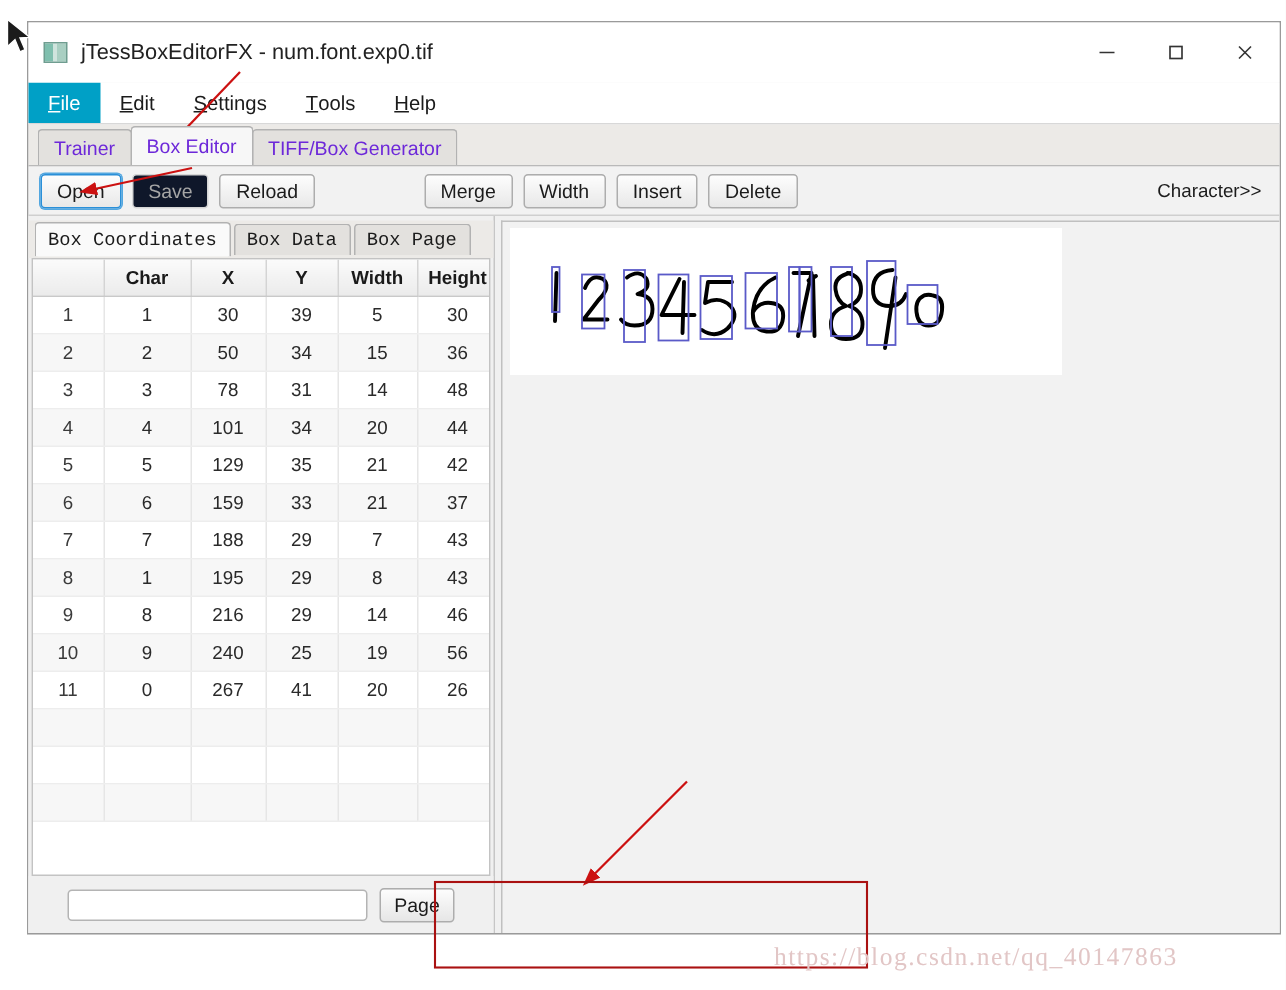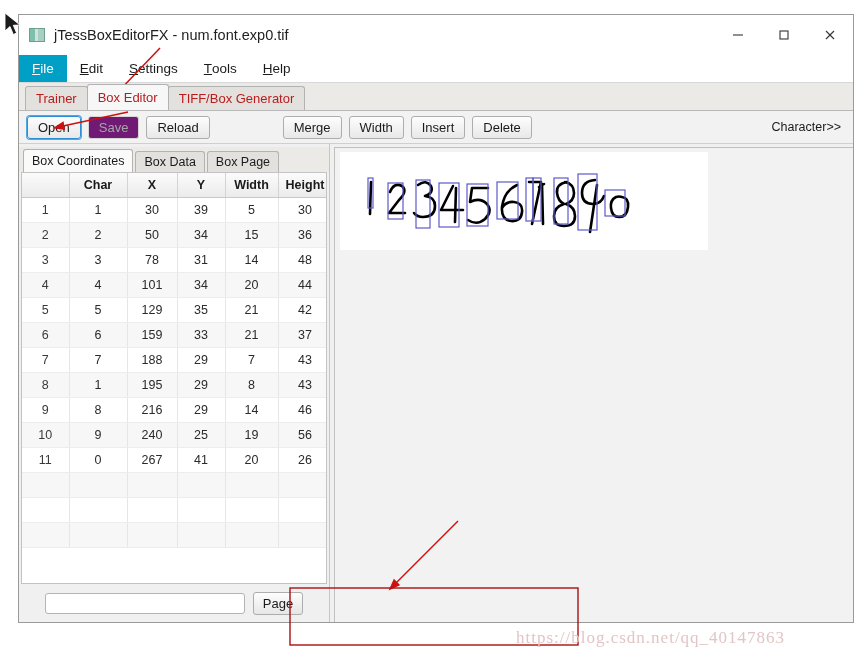--- a/index.html
+++ b/index.html
@@ -101,21 +101,21 @@
     flex: 0 0 auto;
     border-bottom: 1px solid #b9b9b9;
     box-sizing: border-box;
   }
   .tab {
     height: 24px;
     padding: 0 10px;
     display: flex;
     align-items: center;
     font-size: 13px;
-    color: #b91c1c;
+    color: #6d28d9;
     background: #e3e1de;
     border: 1px solid #b2b2b2;
     border-bottom: none;
     border-radius: 3px 3px 0 0;
     margin-right: -1px;
     box-sizing: border-box;
     white-space: nowrap;
   }
   .tab.selected {
     background: #f7f7f7;
@@ -150,21 +150,21 @@
     margin-right: 7px;
     box-sizing: border-box;
     white-space: nowrap;
   }
   .tb-btn.focused {
     border-color: #2a8fd8;
     box-shadow: 0 0 0 1px #53a7e0;
   }
   .tb-btn.disabled {
     color: #a6a6a6;
-    background: #701a75;
+    background: #0f172a;
     border-color: #d6d6d6;
     text-align: right;
   }
   .tb-gap { flex: 0 0 66px; }
   .tb-right {
     margin-left: auto;
     font-size: 12.5px;
     color: #1b1b1b;
     padding-right: 2px;
     white-space: nowrap;
@@ -201,25 +201,26 @@
     overflow: hidden;
     position: relative;
     min-width: 0;
   }
 
   
   .inner-tabstrip {
     height: 25px;
     background: #eceae7;
     display: flex;
-    align-items: flex-end;
+    align-items: center;
     padding-left: 4px;
     flex: 0 0 auto;
     margin-top: 3px;
     box-sizing: border-box;
+    font-family: Liberation Mono, monospace;
   }
   .inner-tab {
     height: 21px;
     padding: 0 8px;
     display: flex;
     align-items: center;
     font-size: 12.5px;
     color: #1b1b1b;
     background: #e3e1de;
     border: 1px solid #b2b2b2;

